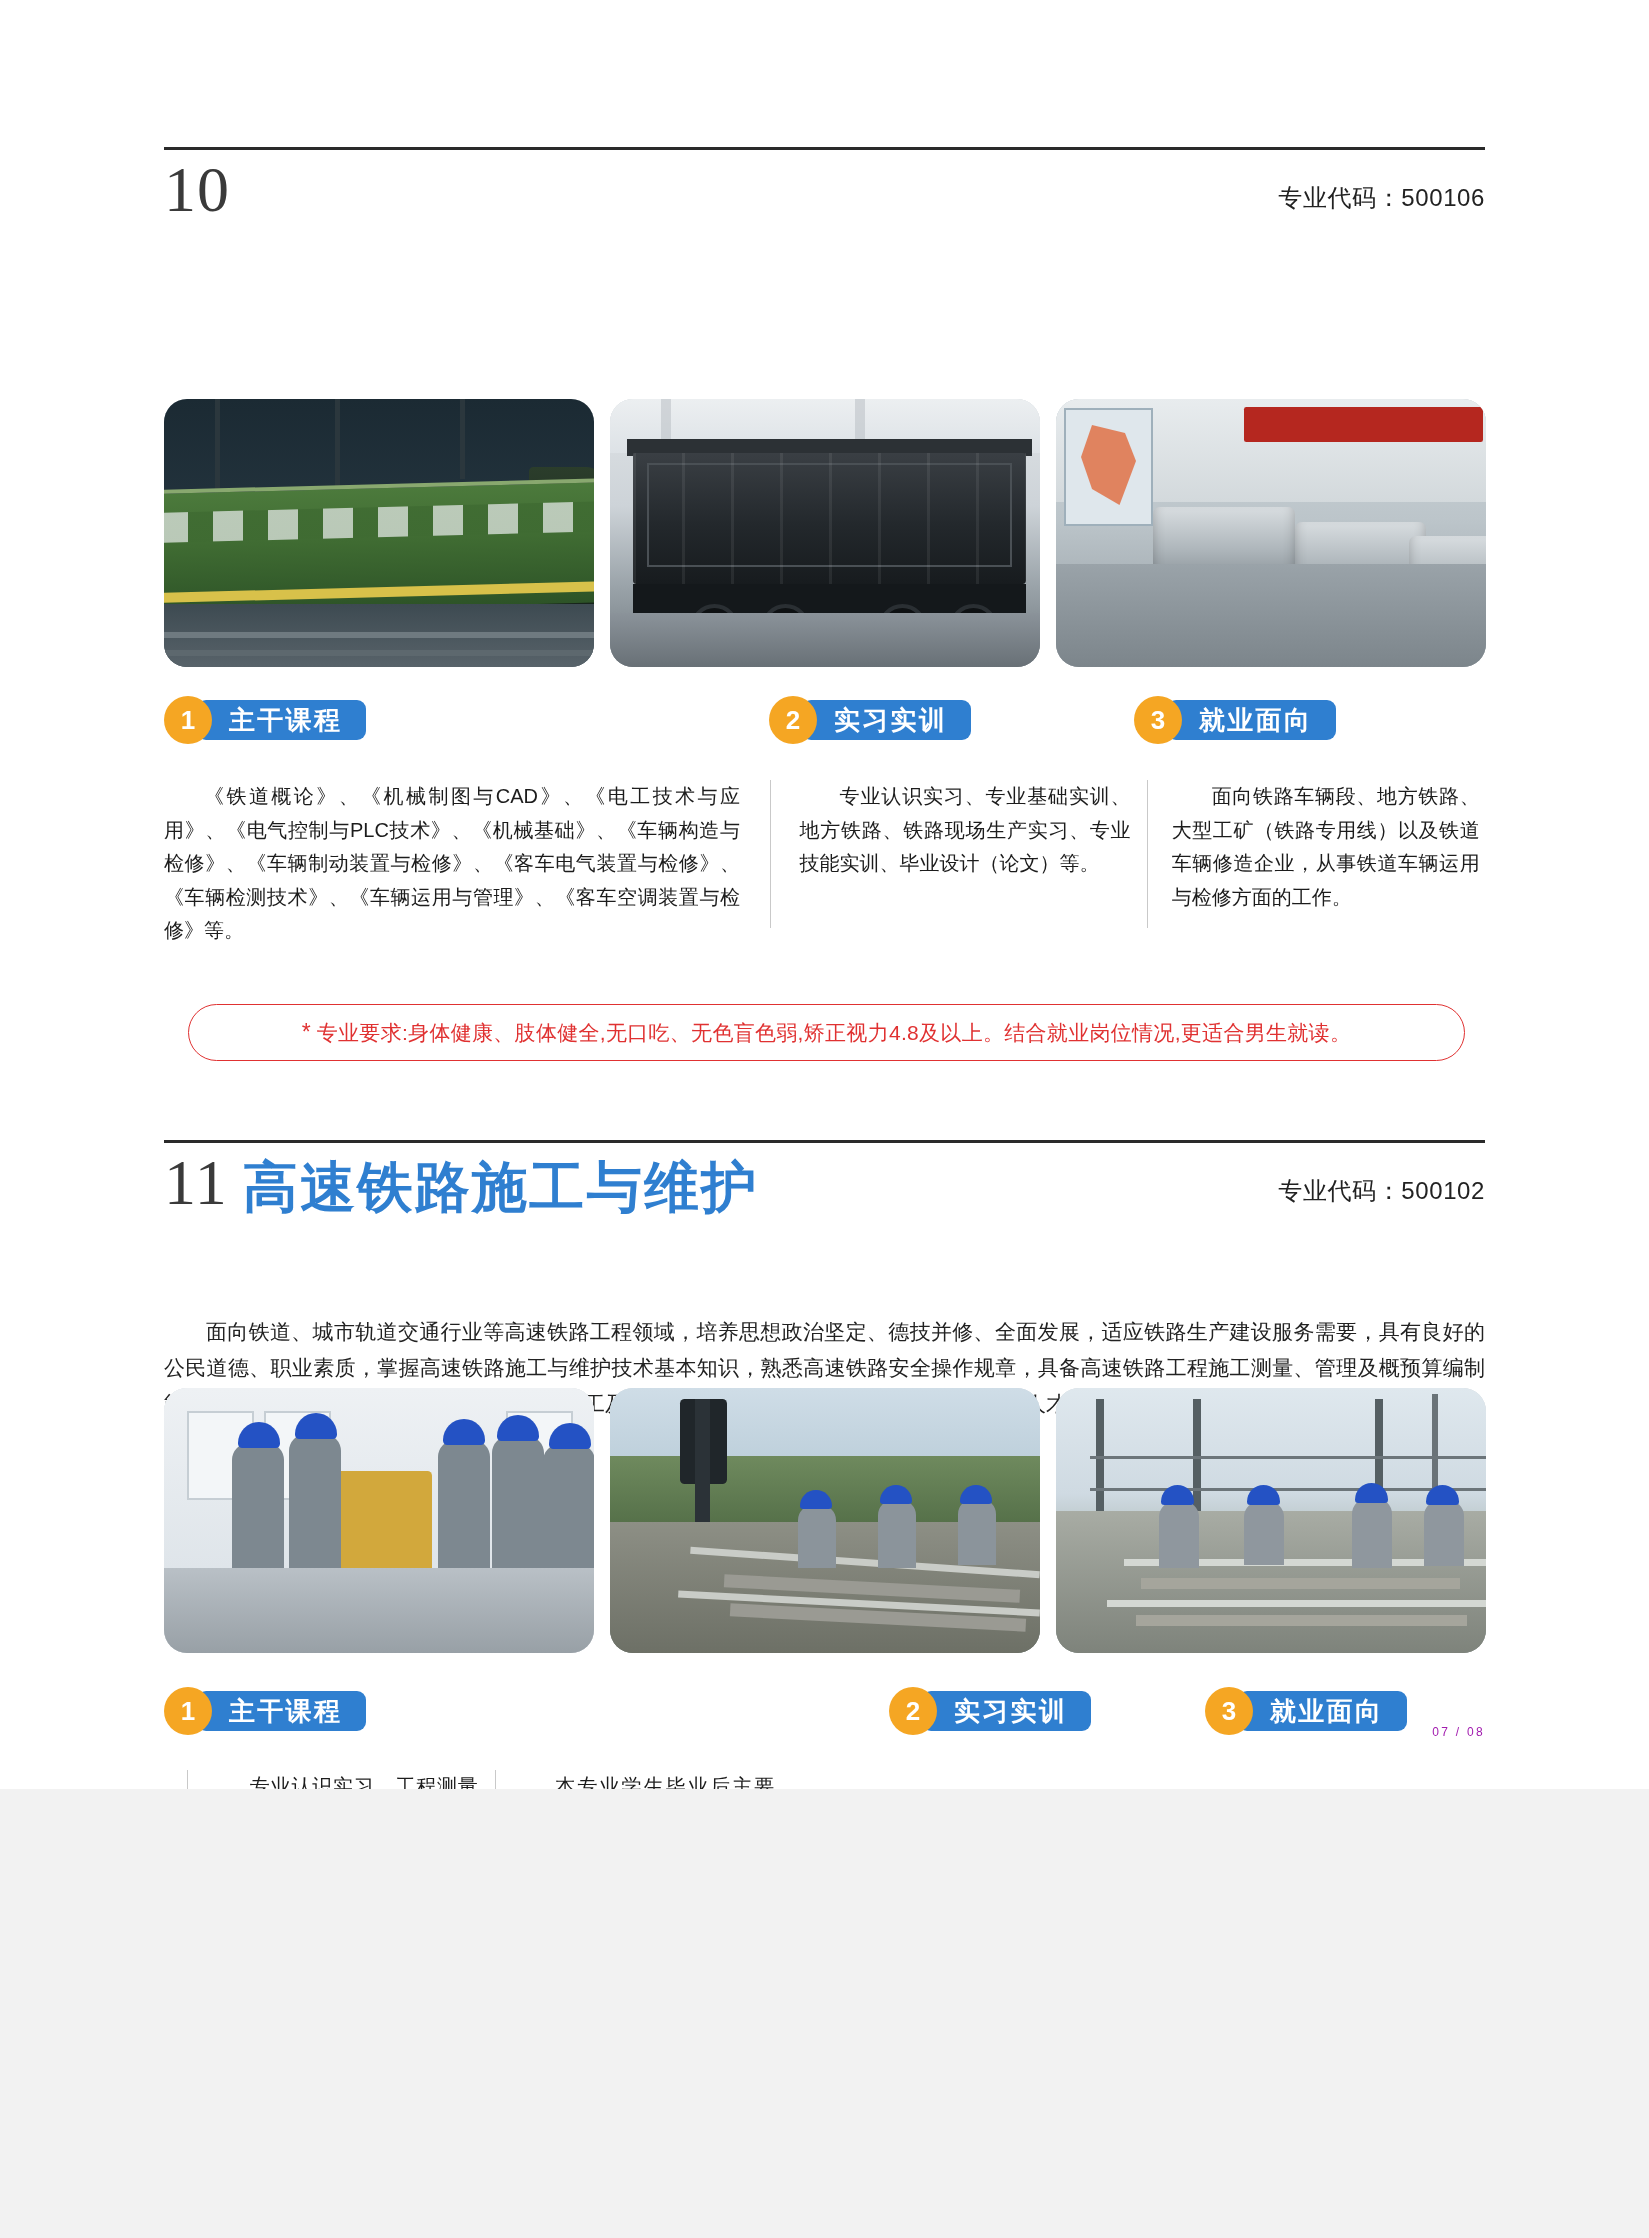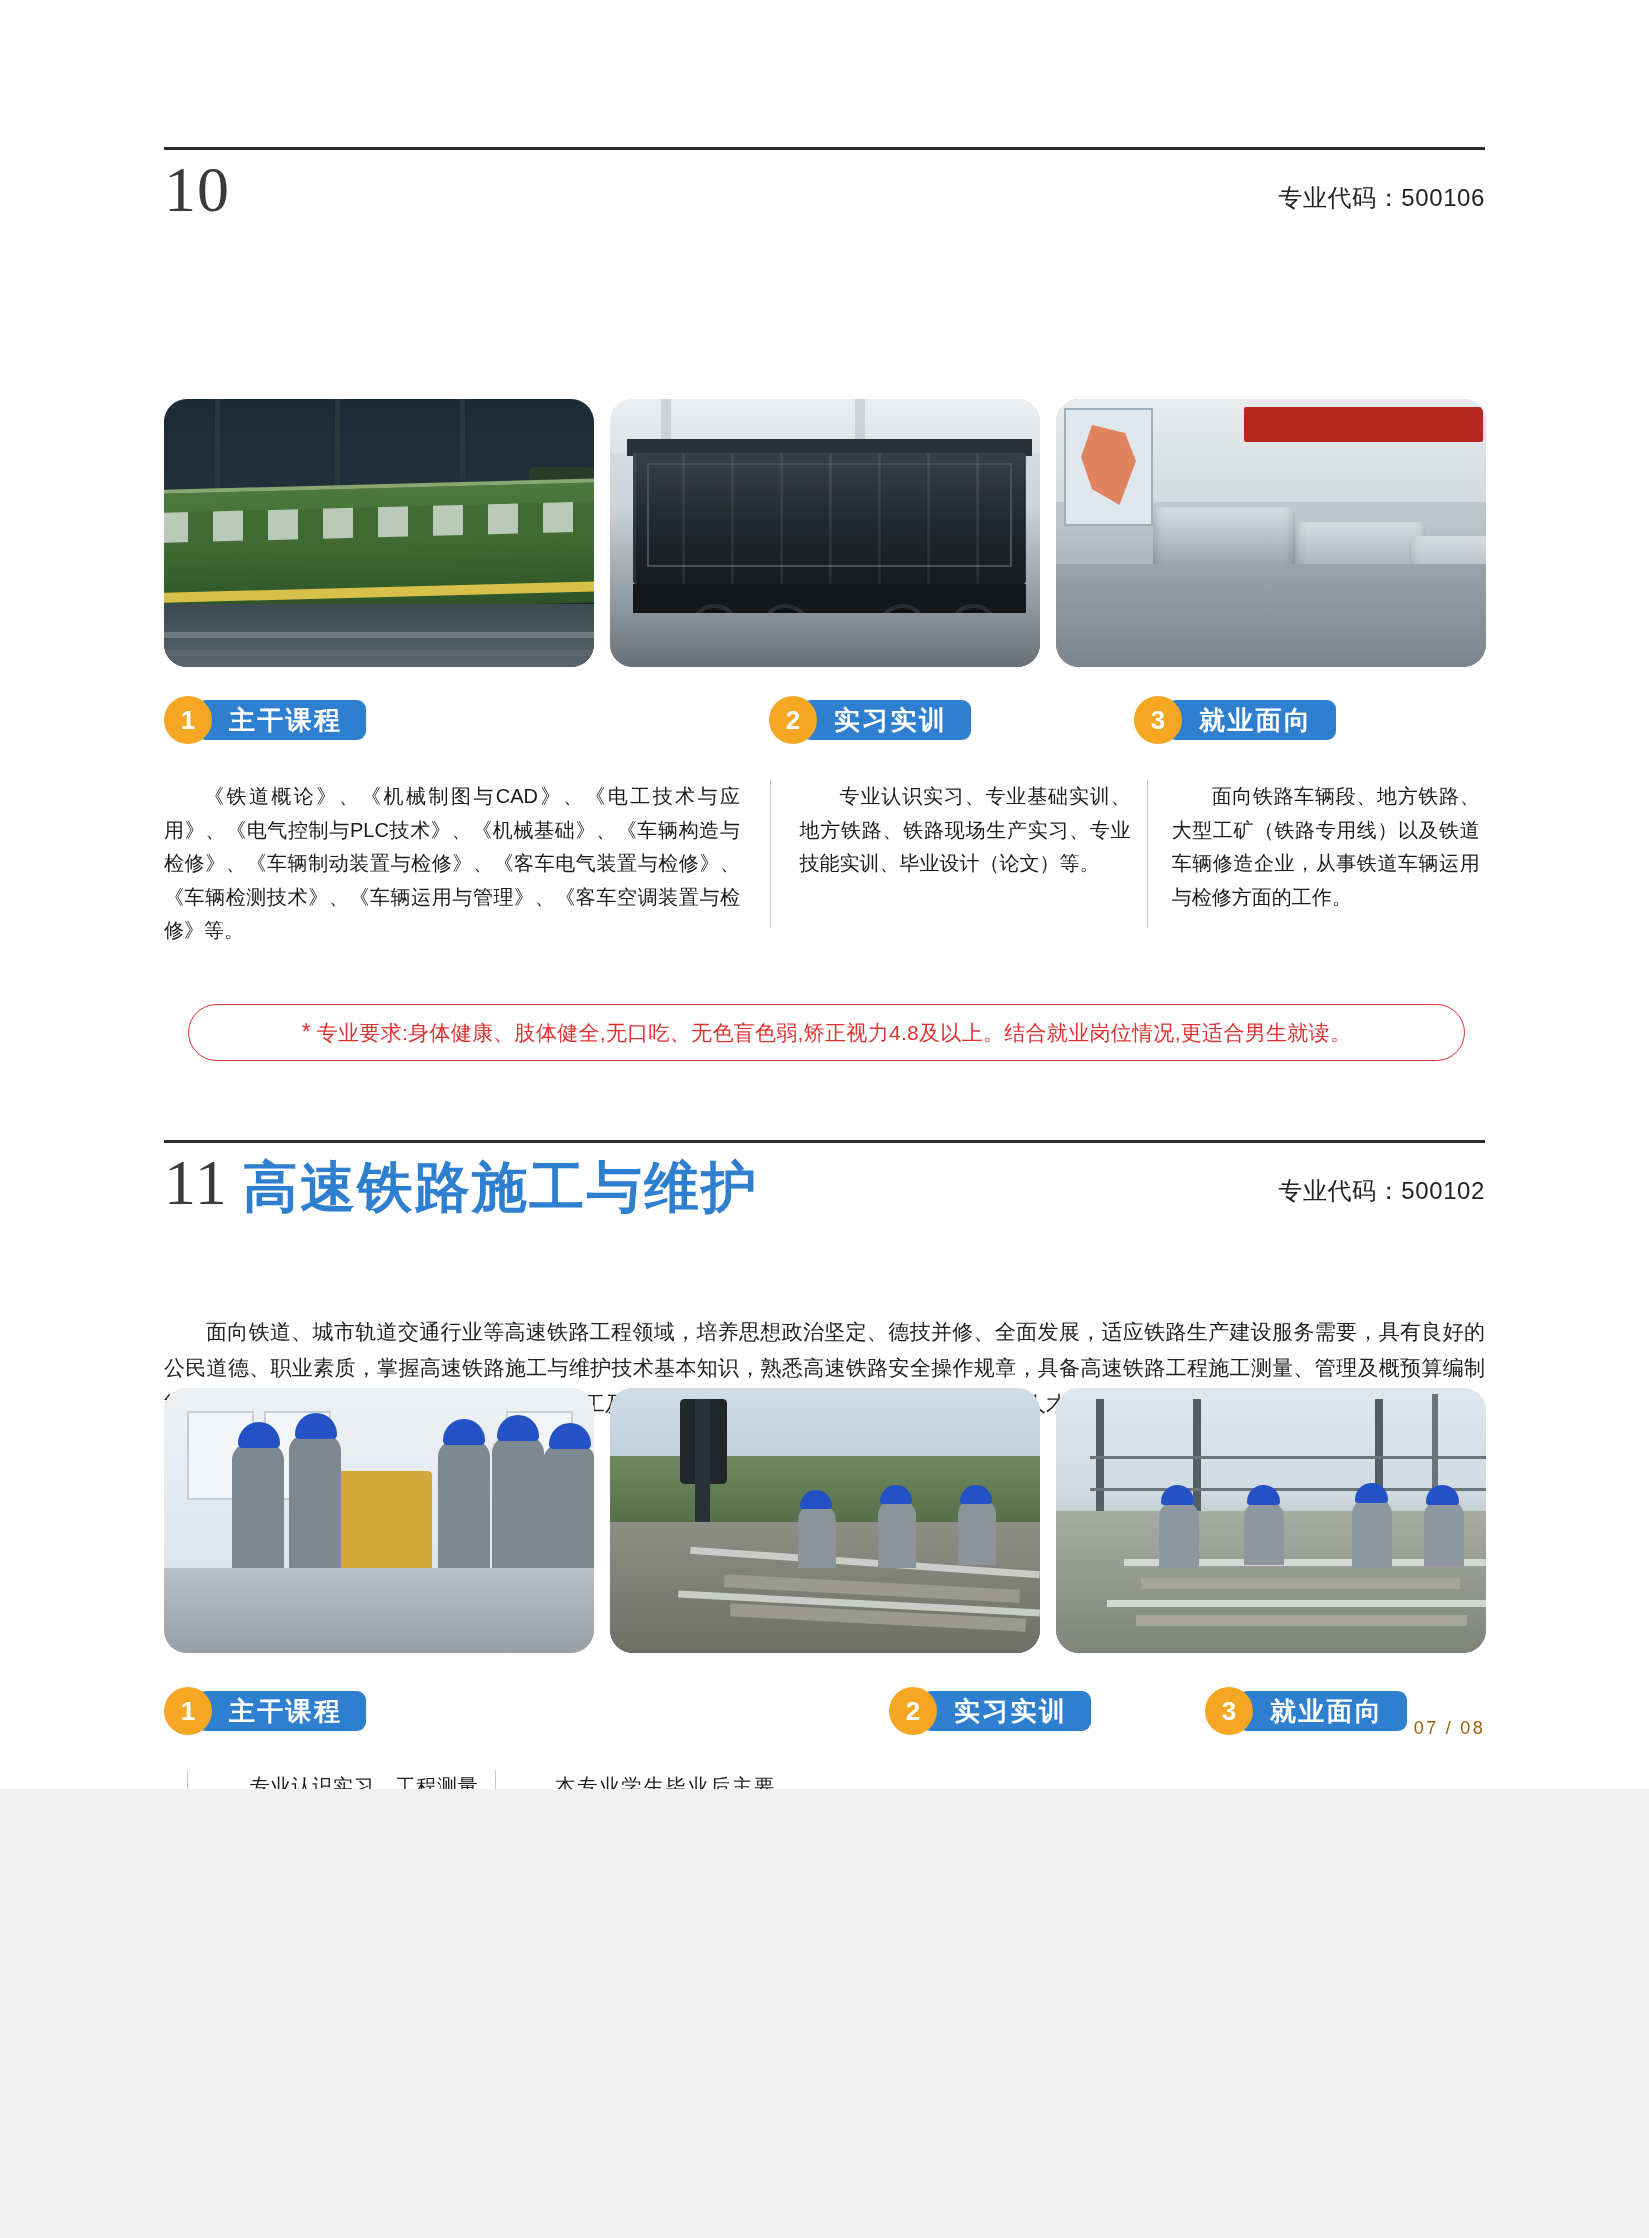--- a/index.html
+++ b/index.html
@@ -142,22 +142,22 @@
     font-size:21px;
     letter-spacing:0.3px;
     padding:0 23px;
     box-sizing:border-box;
   }
   .req .star { font-size:23px; margin-right:5.7px; }
   .pagenum {
     position:absolute;
     right:164px;
     bottom:50px;
-    font-size:18px;
-    color:#a16207;
+    font-size:12px;
+    color:#a21caf;
     letter-spacing:2.3px;
   }
 
   
   .sky { position:absolute; inset:0; }
   
   .p1 { background:linear-gradient(#1b2a33 0%, #22323c 38%, #2a3a44 55%, #3a4a52 100%); }
   .p1 .coach {
     position:absolute; left:-5.7px; top:85px; width:450px; height:120px;
     background:linear-gradient(#4c7a3c 0%, #3f6b32 45%, #2d5327 100%);

